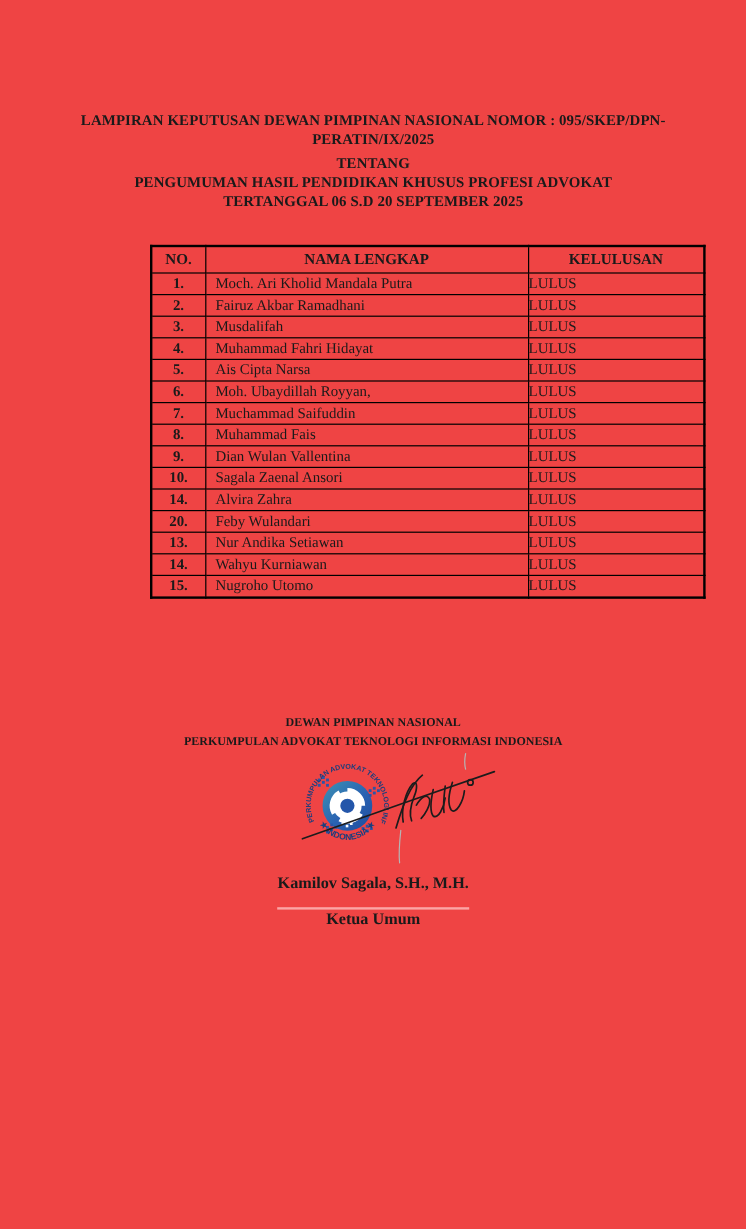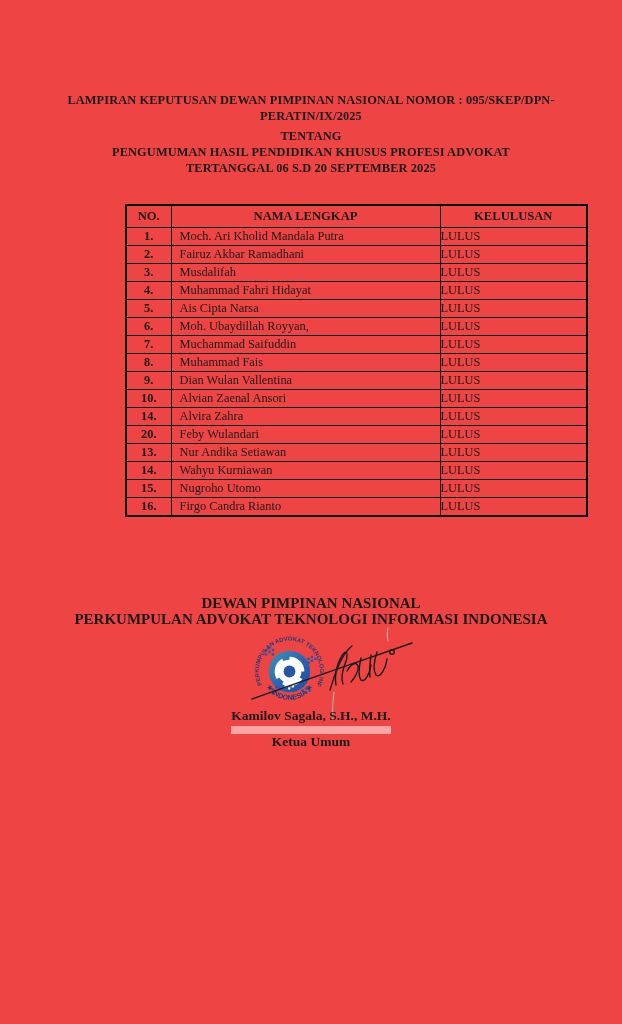--- a/index.html
+++ b/index.html
@@ -48,42 +48,43 @@
   }
   .results td { height: 17px; font-size: 12.4px; }
   .results td.no     { font-weight: bold; text-align: center; }
   .results td.name   { text-align: left; padding-left: 8px; }
   .results td.status { text-align: left; }
   
   .footer-org {
     position: absolute; top: 595px; left: 0; right: 0;
     text-align: center;
     font-weight: bold;
-    font-size: 15px;
+    font-size: 10px;
     line-height: 16px;
   }
   .stamp {
     position: absolute; left: 252px; top: 634px;
     width: 75px; height: 75px;
   }
   .signature {
     position: absolute; left: 240px; top: 624px;
     width: 180px; height: 100px;
   }
   .signer {
     position: absolute; top: 708px; left: 0; right: 0;
     text-align: center;
     line-height: 16px;
     font-weight: bold;
     font-size: 13.5px;
   }
   .signer .name-underline {
     display: inline-block;
-    border-bottom: 8px solid #fca5a5;
-    padding-bottom: 2px;
+    border-bottom: 2px solid #fca5a5;
+    padding-bottom: 12px;
+    margin-top: 20px;
   }
   .stamp-ring-text  { font-family: "Liberation Sans", sans-serif; font-weight: bold; font-size: 5.9px; fill: #1d3e7d; }
   .stamp-bottom-text{ font-family: "Liberation Sans", sans-serif; font-weight: bold; font-size: 7.2px; fill: #1d3e7d; }
 </style>
 </head>
 <body>
 
 <div class="page">
 
   <div class="doc-header">
@@ -148,21 +149,21 @@
           <td class="name">Muhammad Fais</td>
           <td class="status">LULUS</td>
         </tr>
         <tr>
           <td class="no">9.</td>
           <td class="name">Dian Wulan Vallentina</td>
           <td class="status">LULUS</td>
         </tr>
         <tr>
           <td class="no">10.</td>
-          <td class="name">Alvian Zaenal Ansori</td>
+          <td class="name">Sagala Zaenal Ansori</td>
           <td class="status">LULUS</td>
         </tr>
         <tr>
           <td class="no">14.</td>
           <td class="name">Alvira Zahra</td>
           <td class="status">LULUS</td>
         </tr>
         <tr>
           <td class="no">20.</td>
           <td class="name">Feby Wulandari</td>
@@ -174,25 +175,20 @@
           <td class="status">LULUS</td>
         </tr>
         <tr>
           <td class="no">14.</td>
           <td class="name">Wahyu Kurniawan</td>
           <td class="status">LULUS</td>
         </tr>
         <tr>
           <td class="no">15.</td>
           <td class="name">Nugroho Utomo</td>
-          <td class="status">LULUS</td>
-        </tr>
-        <tr>
-          <td class="no">16.</td>
-          <td class="name">Firgo Candra Rianto</td>
           <td class="status">LULUS</td>
         </tr>
       </tbody>
   </table>
 
   <div class="footer-org">
     <div>DEWAN PIMPINAN NASIONAL</div>
     <div>PERKUMPULAN ADVOKAT TEKNOLOGI INFORMASI INDONESIA</div>
   </div>
 

